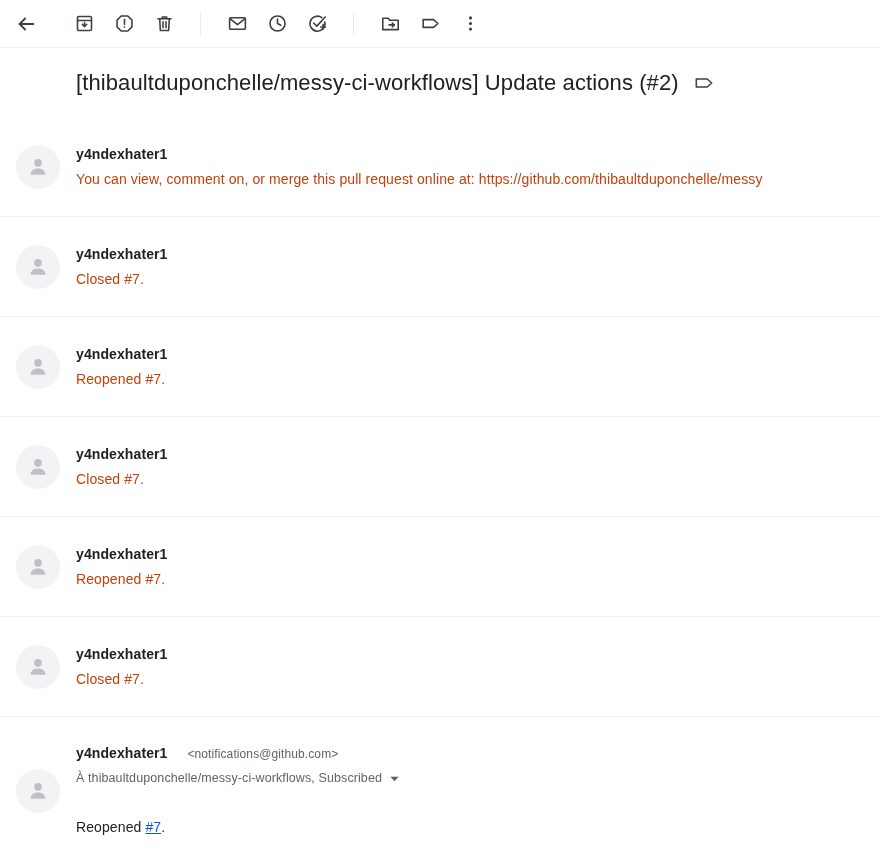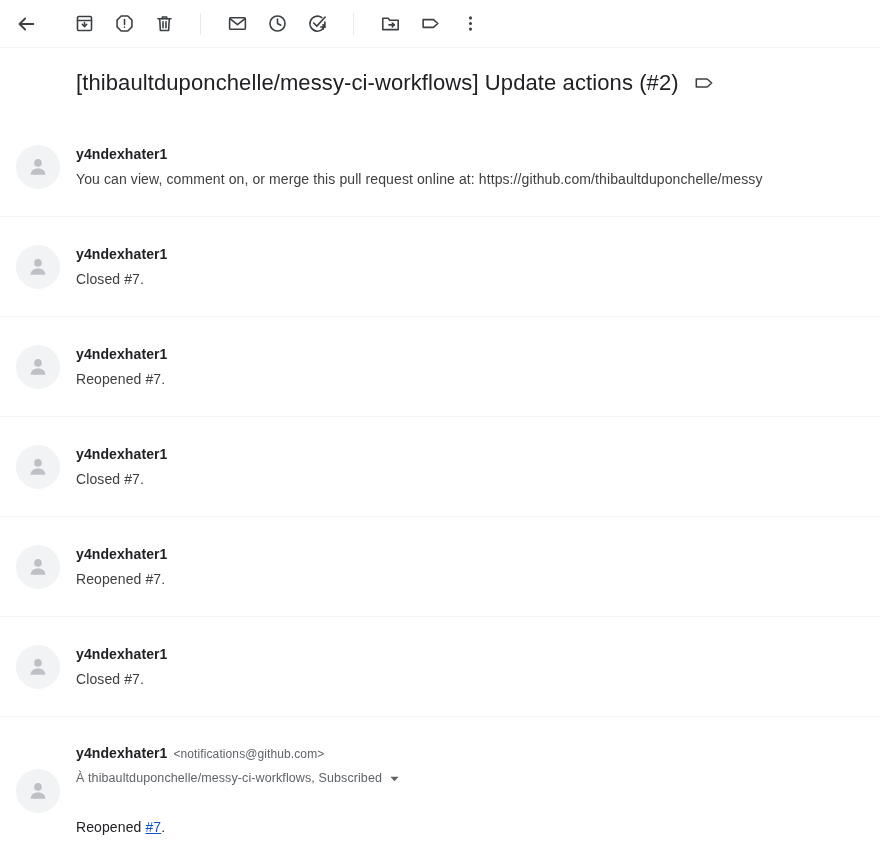--- a/index.html
+++ b/index.html
@@ -111,37 +111,37 @@
   }
   .sender {
     font-size: 14px;
     font-weight: 700;
     color: #202124;
     line-height: 20px;
     letter-spacing: 0.1px;
   }
   .snippet {
     font-size: 14px;
-    color: #404040;
+    color: #c2410c;
     line-height: 20px;
     margin-top: 5px;
     white-space: nowrap;
     letter-spacing: 0.1px;
   }
 
   
   .hdr-line {
     display: flex;
     align-items: baseline;
     line-height: 20px;
   }
   .hdr-email {
     font-size: 12px;
     color: #5f6368;
-    margin-left: 6px;
+    margin-left: 20px;
     font-weight: 400;
     letter-spacing: 0.1px;
   }
   .hdr-to {
     display: flex;
     align-items: center;
     margin-top: 5px;
   }
   .hdr-to-text {
     font-size: 12.5px;

